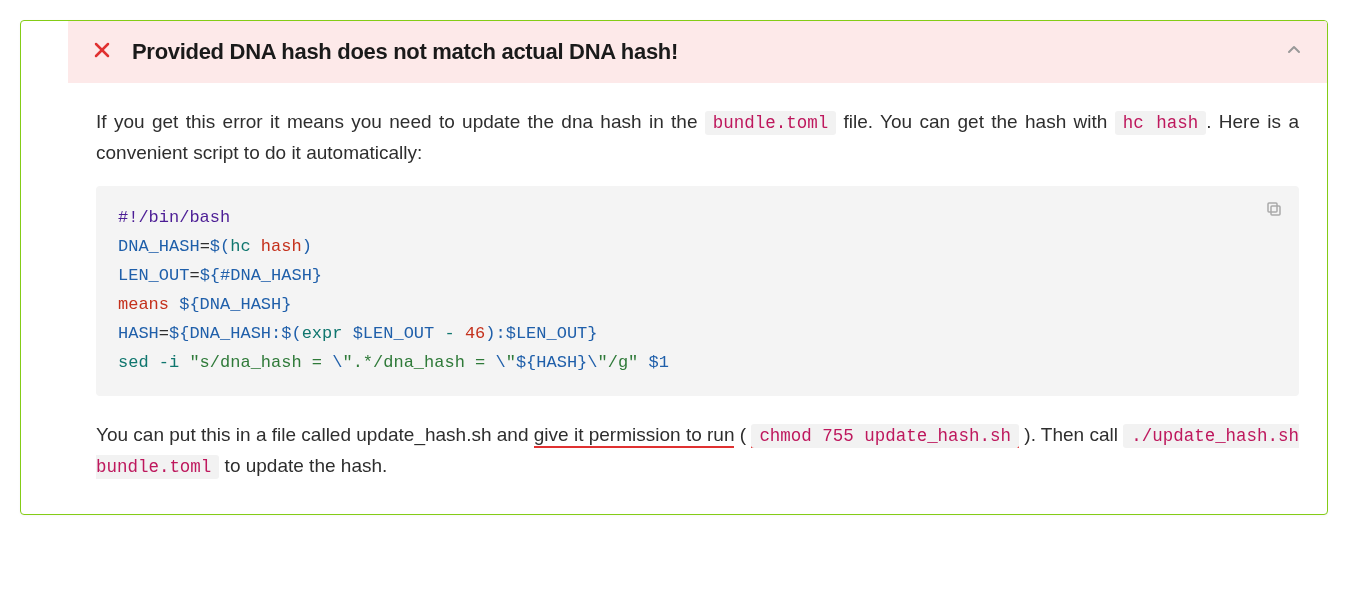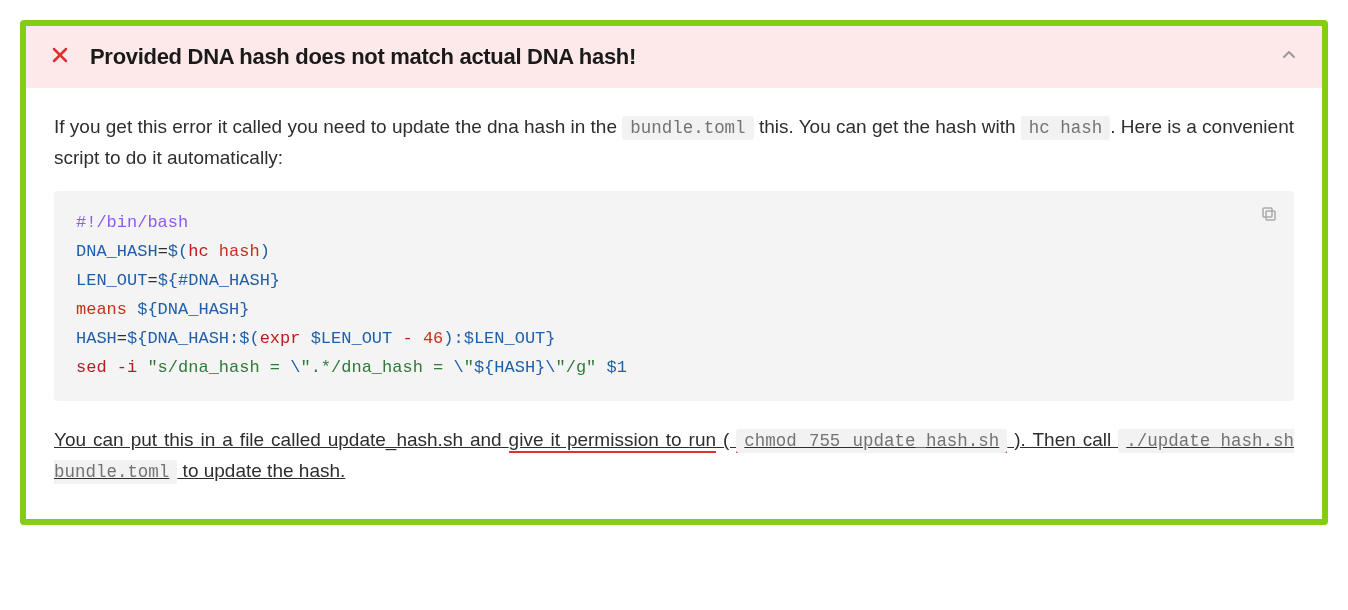--- a/index.html
+++ b/index.html
@@ -4,25 +4,26 @@
 <style>
   * { box-sizing: border-box; }
   body {
     margin: 0;
     padding: 20px;
     font-family: -apple-system, BlinkMacSystemFont, "Segoe UI", Helvetica, Arial, sans-serif;
     background: #ffffff;
     color: #2e2e2e;
   }
   .panel {
-    border: 6px solid #84cc16;
+    border: 1px solid #84cc16;
     border-radius: 4px;
     overflow: hidden;
     box-shadow: 0 1px 3px rgba(0,0,0,0.04);
     background: #fff;
+    padding-left: 47px;
   }
   .panel-header {
     display: flex;
     align-items: center;
     background: #fde9e9;
     padding: 18px 24px;
     position: relative;
   }
   .panel-header .x-icon {
     color: #e03131;
@@ -51,50 +52,50 @@
     color: #2e2e2e;
     text-align: justify;
   }
   .panel-body p { margin: 0 0 18px 0; }
   code.inline {
     font-family: "SFMono-Regular", Consolas, "Liberation Mono", Menlo, monospace;
     background: #f2f2f2;
     padding: 2px 8px;
     border-radius: 3px;
     font-size: 0.92em;
-    color: #737373;
+    color: #be185d;
   }
   .codebox {
     background: #f4f4f4;
     border-radius: 4px;
     padding: 18px 22px;
     margin: 18px 0 24px 0;
     position: relative;
     font-family: "SFMono-Regular", Consolas, "Liberation Mono", Menlo, monospace;
     font-size: 17px;
     line-height: 1.7;
     overflow-x: auto;
     text-align: left;
   }
   .codebox .copy-btn {
     position: absolute;
     top: 14px;
     right: 16px;
     color: #aaa;
     cursor: pointer;
   }
-  .tok-comment { color: #8b5cf6; }
+  .tok-comment { color: #4c1d95; }
   .tok-var { color: #1f5faa; }
   .tok-op { color: #2e2e2e; }
   .tok-builtin { color: #c4311c; }
   .tok-kw { color: #1f5faa; }
   .tok-str { color: #2f7a39; }
   .tok-num { color: #c4311c; text-align: center; }
   .tok-param { color: #1f5faa; text-align: center; }
-  .tok-plain { color: #b91c1c; }
+  .tok-plain { color: #0f766e; }
   .underline-red {
     border-bottom: 2.5px solid #e03131;
     padding-bottom: 1px;
   }
   .nowrap {
     white-space: nowrap;
   }
 </style>
 </head>
 <body>
@@ -112,39 +113,39 @@
     <span class="chevron">
       <svg width="18" height="18" viewBox="0 0 18 18" stroke="#999" stroke-width="2" fill="none" stroke-linecap="round" stroke-linejoin="round">
         <polyline points="4,11 9,6 14,11"></polyline>
       </svg>
     </span>
   </div>
 
   <div class="panel-body">
 
     <p>
-      <span>If you get this error it called you need to update the dna hash in the </span>
+      <span>If you get this error it means you need to update the dna hash in the </span>
       <code class="inline">bundle.toml</code>
-      <span> this. You can get the hash with </span>
+      <span> file. You can get the hash with </span>
       <code class="inline">hc hash</code><span>. Here is a convenient script to do it automatically:</span>
     </p>
 
     <div class="codebox">
       <span class="copy-btn">
         <svg width="18" height="18" viewBox="0 0 18 18" fill="none" stroke="#aaa" stroke-width="1.5">
           <rect x="6" y="6" width="9" height="9" rx="1"></rect>
           <rect x="3" y="3" width="9" height="9" rx="1"></rect>
         </svg>
       </span>
       <div><span class="tok-comment">#!/bin/bash</span></div>
       <div><span class="tok-var">DNA_HASH</span><span class="tok-op">=</span><span class="tok-kw">$(</span><span class="tok-plain">hc </span><span class="tok-builtin">hash</span><span class="tok-kw">)</span></div>
       <div><span class="tok-var">LEN_OUT</span><span class="tok-op">=</span><span class="tok-kw">${#DNA_HASH}</span></div>
       <div><span class="tok-builtin">means</span> <span class="tok-kw">${DNA_HASH}</span></div>
       <div><span class="tok-var">HASH</span><span class="tok-op">=</span><span class="tok-kw">${DNA_HASH:</span><span class="tok-kw">$(</span><span class="tok-plain">expr </span><span class="tok-param">$LEN_OUT</span><span class="tok-plain"> - </span><span class="tok-num">46</span><span class="tok-kw">)</span><span class="tok-kw">:</span><span class="tok-param">$LEN_OUT</span><span class="tok-kw">}</span></div>
       <div><span class="tok-plain">sed -i </span><span class="tok-str">"s/dna_hash = </span><span class="tok-kw">\</span><span class="tok-str">".*/dna_hash = </span><span class="tok-kw">\</span><span class="tok-str">"</span><span class="tok-kw">${HASH}</span><span class="tok-kw">\</span><span class="tok-str">"/g"</span><span> </span><span class="tok-param">$1</span></div>
     </div>
 
-    <p style="margin-bottom:4px;text-decoration:underline;">
+    <p style="margin-bottom:4px;">
       <span>You can put this in a file called update_hash.sh and </span><span class="underline-red">give it permission to run</span><span> ( </span><span class="underline-red nowrap"><code class="inline">chmod 755 update_hash.sh</code></span><span> ). Then call </span><code class="inline">./update_hash.sh bundle.toml</code><span> to update the hash.</span>
     </p>
 
   </div>
 </div>
 
 </body></html>

